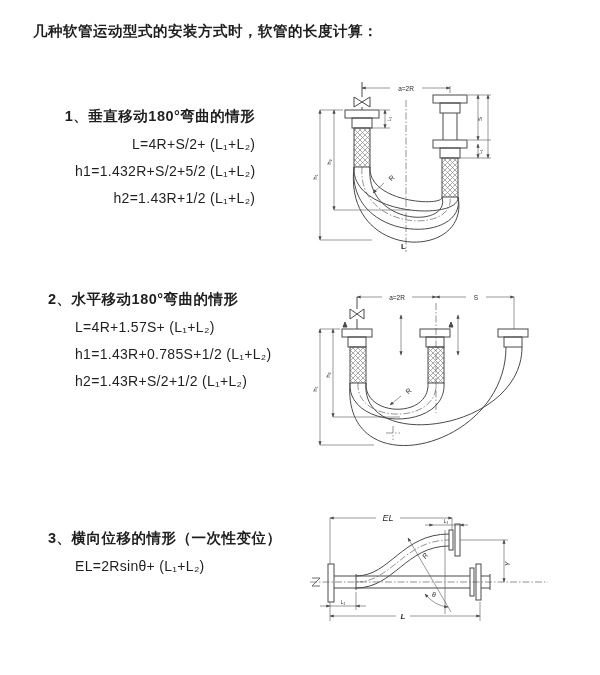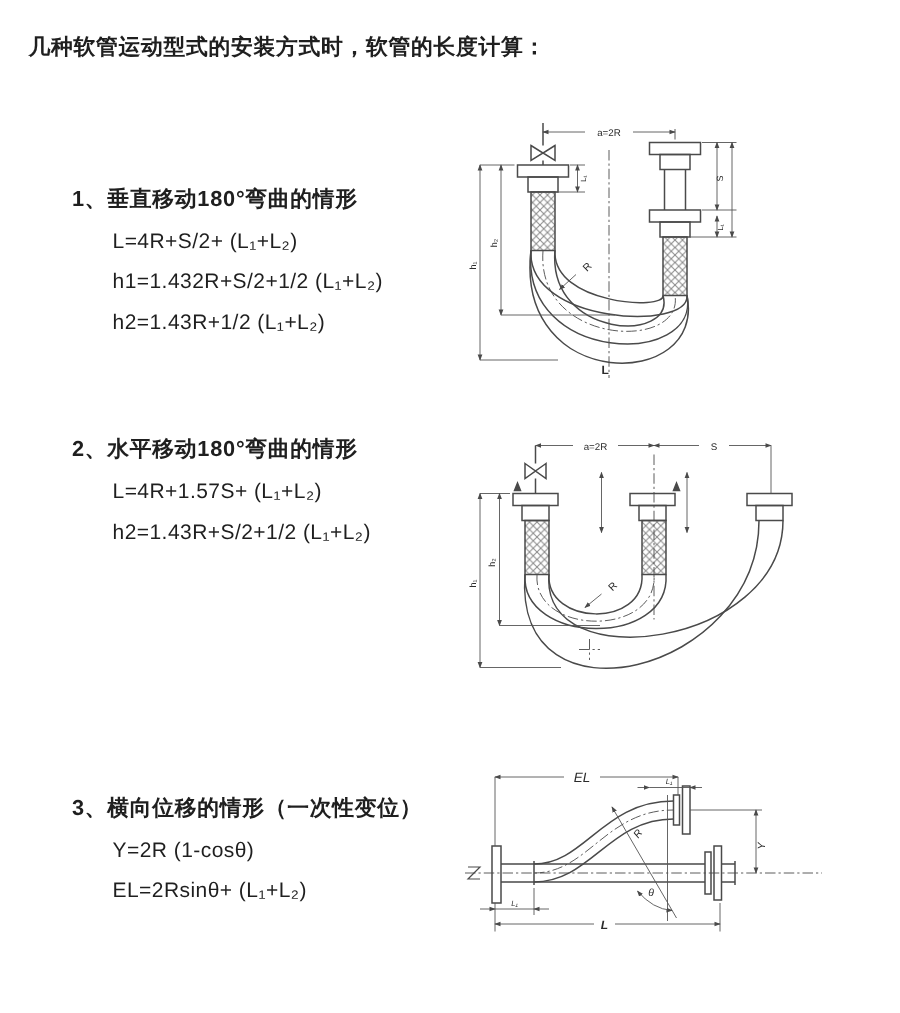--- a/index.html
+++ b/index.html
@@ -1,52 +1,52 @@
 <!DOCTYPE html>
 <html><head>
 <meta charset="utf-8">
 <style>
   html,body{margin:0;padding:0;}
   body{
     width:600px;height:675px;position:relative;overflow:hidden;
     background:#ffffff;color:#1f1f1f;
     font-family:"Liberation Sans","DejaVu Sans",sans-serif;
   }
-  .title{position:absolute;left:19px;top:22px;font-size:14.5px;font-weight:600;letter-spacing:.5px;}
+  .title{position:absolute;left:33px;top:22px;font-size:14.5px;font-weight:600;letter-spacing:.5px;}
   .section{position:absolute;left:48px;}
-  .s1{top:123px;} .s2{top:290px;} .s3{top:529px;}
+  .s1{top:107px;text-align:right;} .s2{top:290px;} .s3{top:529px;}
   .heading{font-size:14.5px;font-weight:600;margin:0 0 10px 0;letter-spacing:.5px;}
   .formula{font-size:14px;margin:0 0 11px 27px;letter-spacing:.3px;white-space:pre;}
   .diagram{position:absolute;}
   .d1{left:310px;top:70px;width:278px;height:195px;}
   .d2{left:308px;top:283px;width:290px;height:172px;}
   .d3{left:308px;top:506px;width:285px;height:142px;font-style:italic;}
   svg text{font-family:"Liberation Sans","DejaVu Sans",sans-serif;fill:#2b2b2b;}
 </style>
 </head>
 <body>
 
 <div class="title">几种软管运动型式的安装方式时，软管的长度计算：</div>
 
 <section class="section s1">
   <div class="heading">1、垂直移动180°弯曲的情形</div>
   <div class="formula">L=4R+S/2+ (L₁+L₂)</div>
-  <div class="formula">h1=1.432R+S/2+1/2 (L₁+L₂)</div>
+  <div class="formula">h1=1.432R+S/2+5/2 (L₁+L₂)</div>
   <div class="formula">h2=1.43R+1/2 (L₁+L₂)</div>
 </section>
 
 <section class="section s2">
   <div class="heading">2、水平移动180°弯曲的情形</div>
   <div class="formula">L=4R+1.57S+ (L₁+L₂)</div>
+  <div class="formula">h1=1.43R+0.785S+1/2 (L₁+L₂)</div>
   <div class="formula">h2=1.43R+S/2+1/2 (L₁+L₂)</div>
 </section>
 
 <section class="section s3">
   <div class="heading">3、横向位移的情形（一次性变位）</div>
-  <div class="formula">Y=2R (1-cosθ)</div>
   <div class="formula">EL=2Rsinθ+ (L₁+L₂)</div>
 </section>
 
 <div class="diagram d1">
 <svg width="278" height="195" viewBox="0 0 278 195">
   <defs>
     <marker id="ar1" viewBox="0 0 8 8" refX="7" refY="4" markerWidth="7" markerHeight="7" orient="auto-start-reverse">
       <path d="M0,1 L8,4 L0,7 Z" fill="#4a4a4a"></path>
     </marker>
     <pattern id="hp1" width="5" height="5" patternUnits="userSpaceOnUse">

